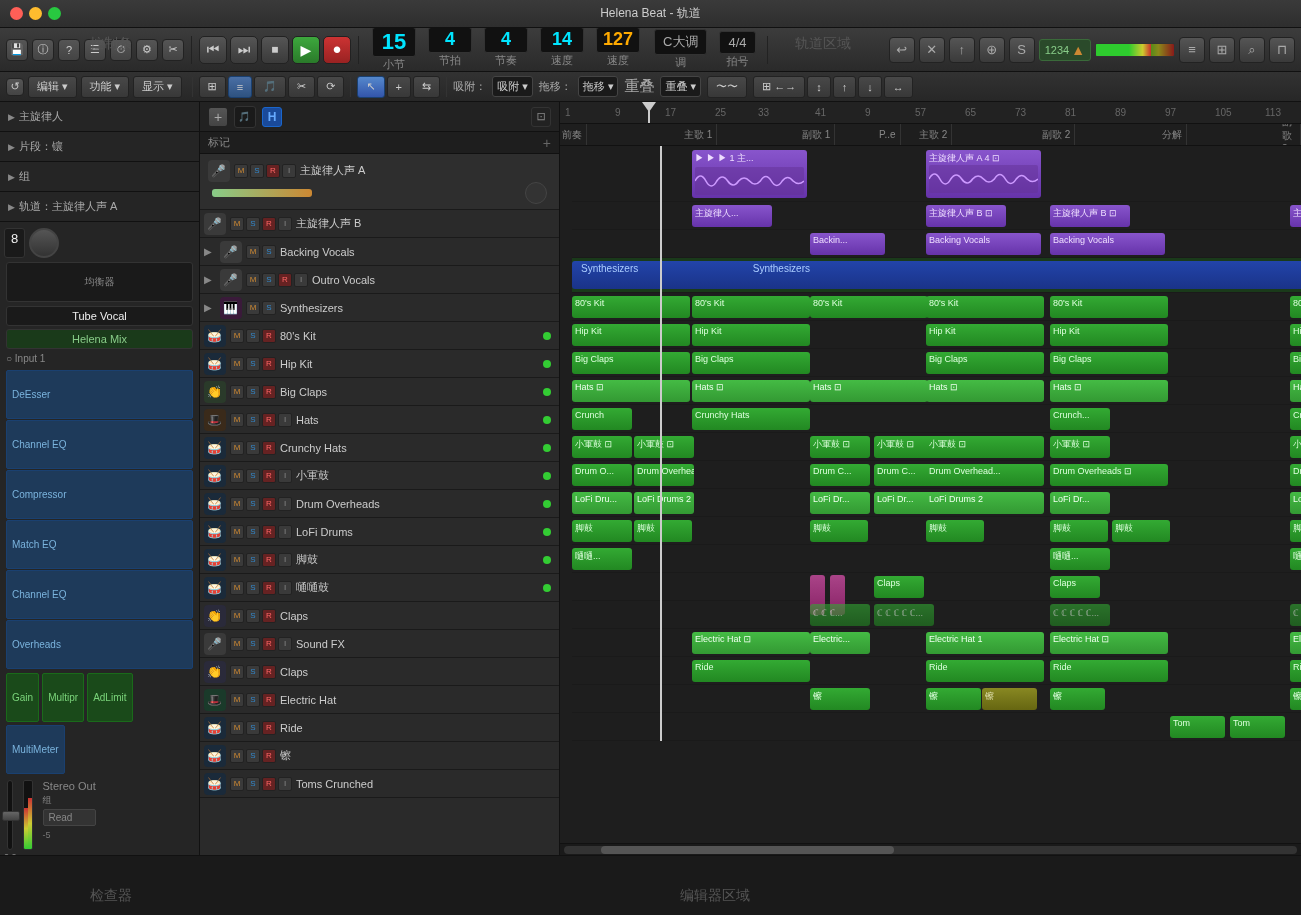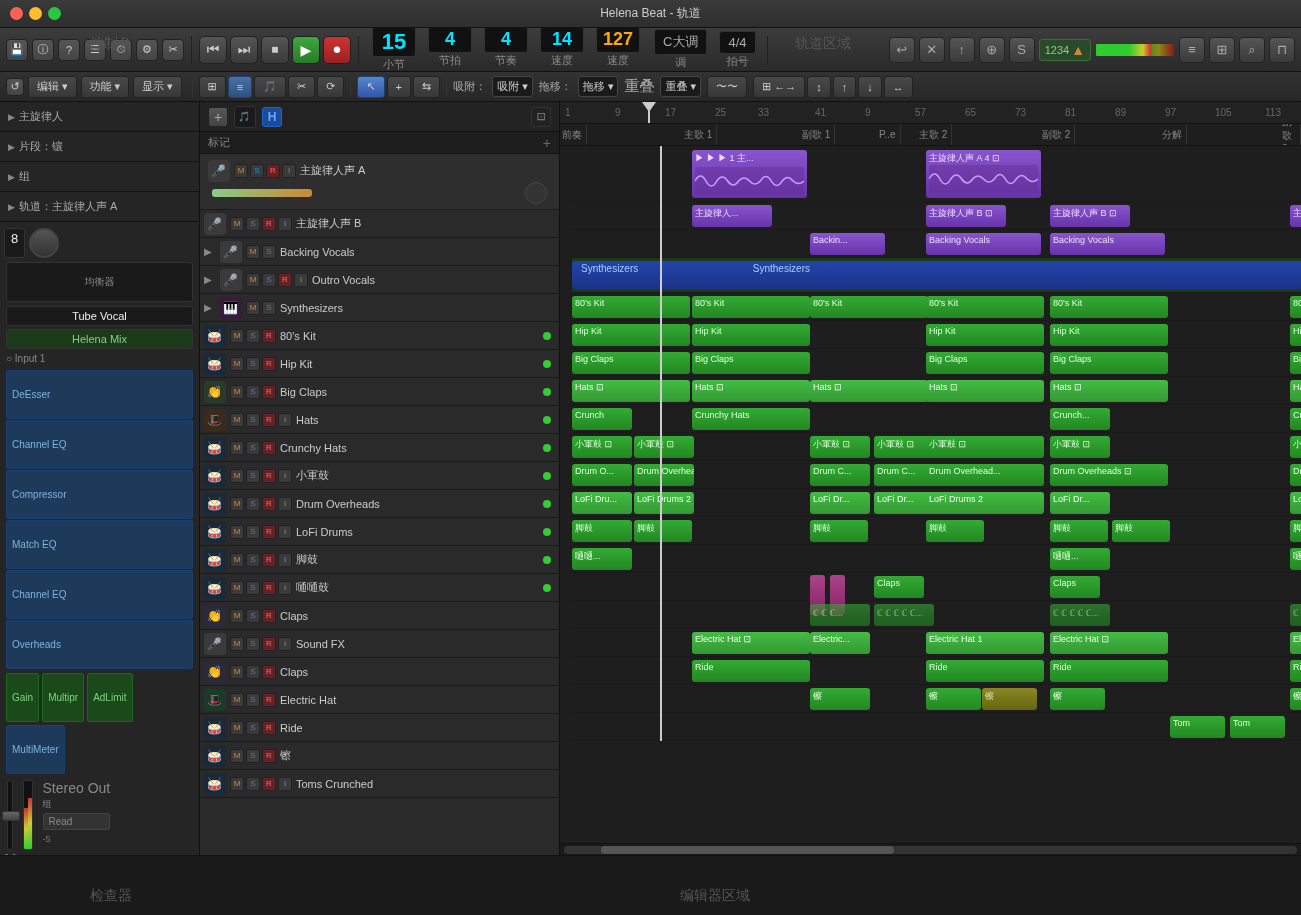--- a/index.html
+++ b/index.html
@@ -761,21 +761,21 @@
         <div class="vert-fader-track">
           <div class="vert-fader-thumb"></div>
         </div>
         <div style="font-size:9px;color:#888;">0.2</div>
       </div>
       <div class="vert-meter">
         <div class="meter-fill-r"></div>
         <div class="meter-fill-l"></div>
       </div>
       <div style="display:flex;flex-direction:column;gap:2px;margin-left:4px;">
-        <div style="font-size:14px;color:#888;">Stereo Out</div>
+        <div style="font-size:11px;color:#888;">Stereo Out</div>
         <div style="font-size:9px;color:#888;">组</div>
         <div class="mode-badge">Read</div>
         <div style="font-size:9px;color:#777;margin-top:2px;">-5</div>
       </div>
     </div>
 
     <div style="padding:2px 6px;">
       <div class="ms-row">
         <div class="ms-btn-sm">M</div>
         <div class="ms-btn-sm">S</div>

